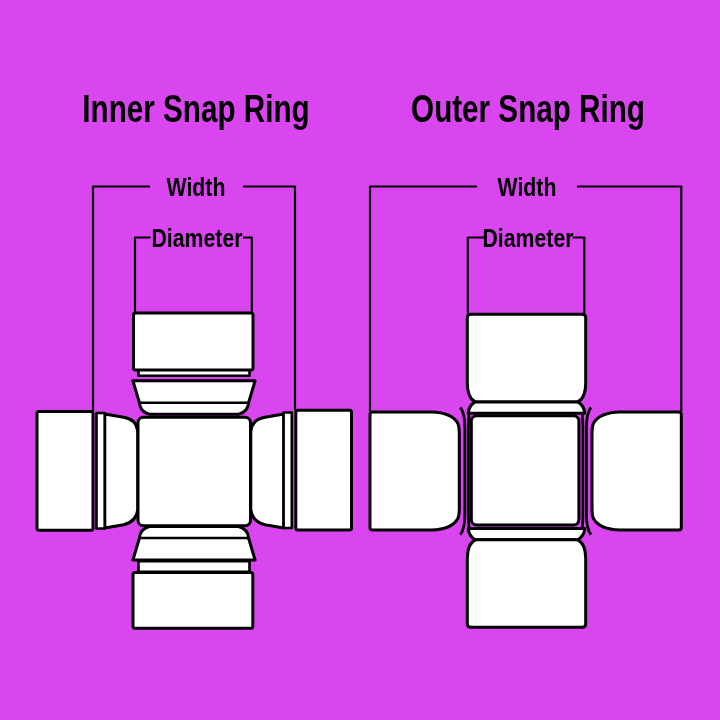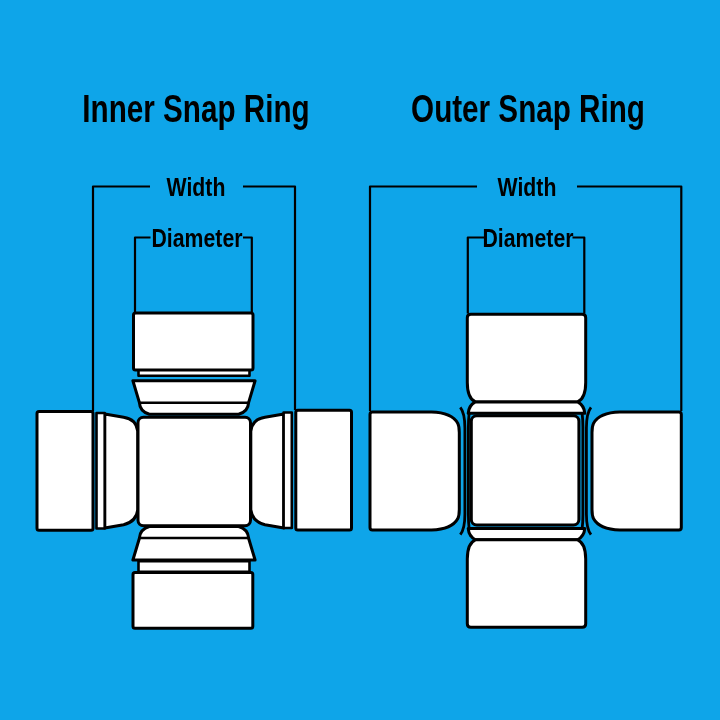--- a/index.html
+++ b/index.html
@@ -1,20 +1,20 @@
 <!DOCTYPE html>
 <html><head>
 <meta charset="utf-8">
 <style>
   html, body { margin: 0; padding: 0; background: #ffffff; }
   .canvas {
     position: relative;
     width: 720px;
     height: 720px;
-    background: #0ea5e9;
+    background: #d946ef;
     font-family: "Liberation Sans", sans-serif;
     overflow: hidden;
   }
   .artwork {
     position: absolute;
     left: 0; top: 0;
     width: 720px; height: 720px;
   }
   .label {
     position: absolute;

